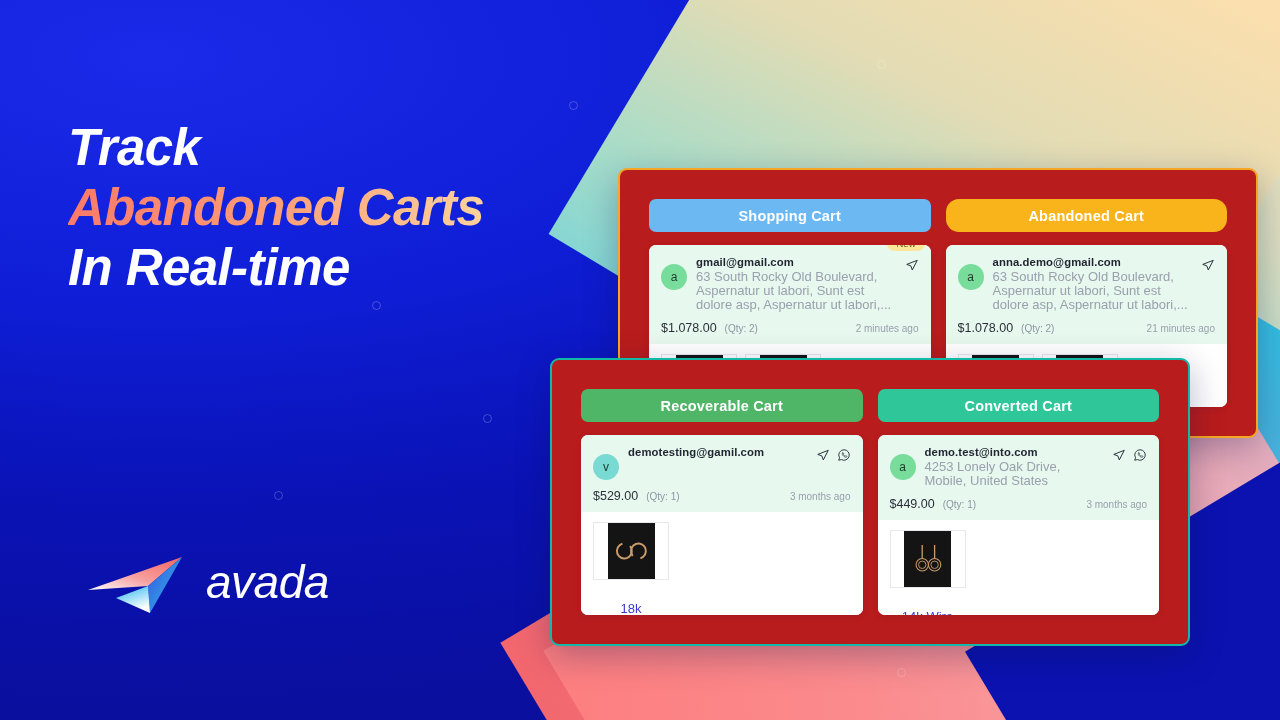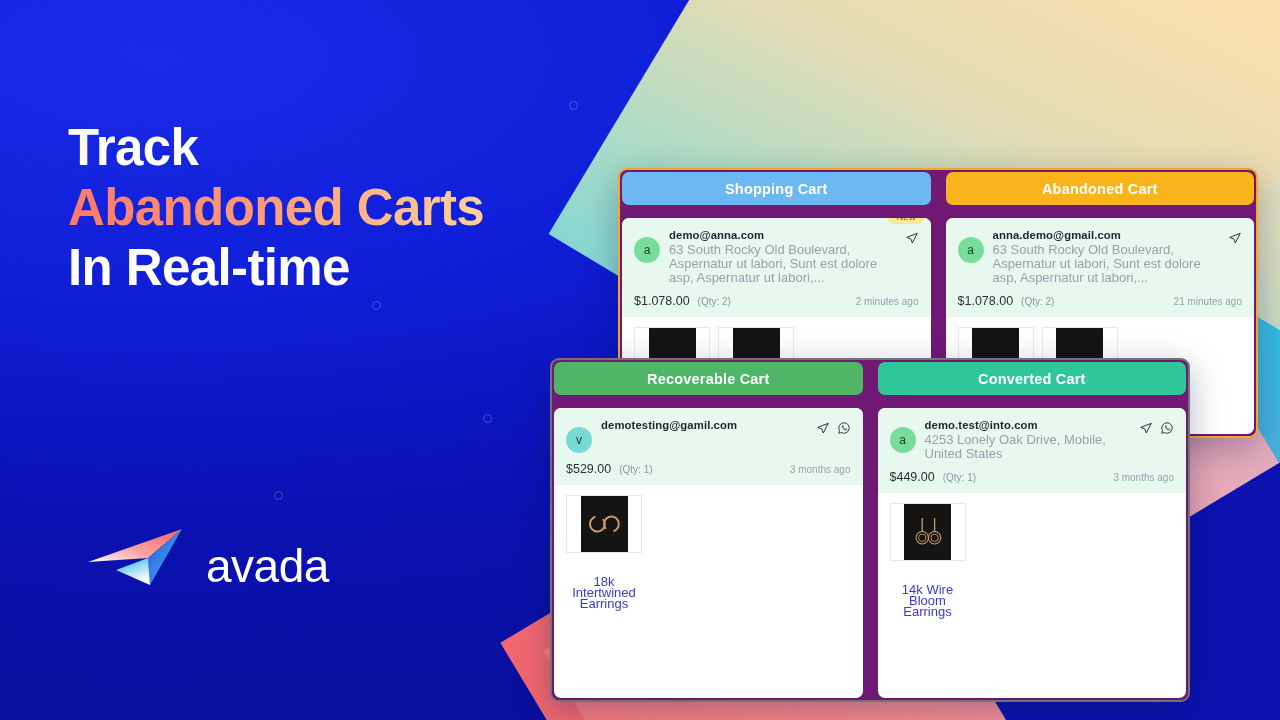--- a/index.html
+++ b/index.html
@@ -65,68 +65,68 @@
     background: #0b12b0;
   }
   .dot {
     position: absolute;
     border: 1.3px solid rgba(255,255,255,0.22);
     border-radius: 50%;
     width: 9px; height: 9px;
   }
 
   
-  .left { position: absolute; left: 68px; top: 0; width: 470px; height: 668px; z-index: 5; }
+  .left { position: absolute; left: 68px; top: 0; width: 470px; height: 668px; z-index: 5; font-style: italic; }
   .headline {
     position: absolute; top: 118px; left: 0;
     font-size: 51px; line-height: 60px; font-weight: 800;
     letter-spacing: -0.6px; color: #fff;
   }
   .headline .accent {
     background: linear-gradient(90deg, #fb7a6a 0%, #fd9a75 45%, #fcd29b 100%);
     -webkit-background-clip: text; background-clip: text;
     color: transparent; -webkit-text-fill-color: transparent;
   }
   .sub {
     position: absolute; top: 415px; left: 0; width: 360px;
     color: #ffffff; font-size: 15.5px; line-height: 30px; font-weight: 400;
   }
-  .logo-row { position: absolute; top: 527px; left: 18px; display: flex; align-items: flex-end; gap: 12px; }
+  .logo-row { position: absolute; top: 555px; left: 18px; display: flex; align-items: flex-start; gap: 12px; }
   .logo-text { color: #fff; font-size: 46px; font-weight: 500; letter-spacing: -0.5px; }
 
   
   .panel {
     position: absolute; z-index: 10;
-    background: #701a75;
+    background: #b91c1c;
     border-radius: 9px;
     box-shadow: 0 10px 34px rgba(10,16,80,.30);
-    padding: 2px;
+    padding: 29px;
     display: flex; gap: 15px; justify-content: flex-end;
   }
   .panel-top {
     left: 618px; top: 168px; width: 640px; height: 270px;
     border: 2px solid #f5a623;
     overflow: hidden;
   }
   .panel-bottom {
-    left: 550px; top: 358px; width: 640px; height: 344px;
-    border: 2px solid #737373;
+    left: 550px; top: 358px; width: 640px; height: 288px;
+    border: 2px solid #14b8a6;
     overflow: hidden;
   }
 
   .col { flex: 1; min-width: 0; display: flex; flex-direction: column; position: relative; }
 
   .cart-tab {
     height: 33px; border-radius: 7px;
     display: flex; align-items: center; justify-content: center;
     color: #fff; font-size: 14.5px; font-weight: 700; letter-spacing: .2px;
     flex: none;
   }
   .tab-shopping  { background: #6cb8f2; }
-  .tab-abandoned { background: #f9b41c; }
+  .tab-abandoned { background: #f9b41c; border-radius: 13px; }
   .tab-recover   { background: #4fb567; }
   .tab-converted { background: #2fc79a; }
 
   .cart-card {
     margin-top: 13px;
     background: #fff;
     border-radius: 7px;
     box-shadow: 0 2px 7px rgba(20,30,80,.10);
     overflow: hidden;
     position: relative;
@@ -238,21 +238,21 @@
 <div class="panel panel-top">
 
   <div class="col">
     <div class="cart-tab tab-shopping">Shopping Cart</div>
     <div class="cart-card">
       <div class="badge-new">New</div>
       <div class="cart-head">
         <div class="head-row">
           <div class="avatar av-green">a</div>
           <div class="head-main">
-            <div class="email">demo@anna.com</div>
+            <div class="email">gmail@gmail.com</div>
             <div class="addr">63 South Rocky Old Boulevard, Aspernatur ut labori, Sunt est dolore asp, Aspernatur ut labori,...</div>
           </div>
           <div class="send-icons">
             <span>
               <svg class="icn" viewBox="0 0 24 24" fill="none" stroke="#2b2f3a" stroke-width="1.7" stroke-linejoin="round">
                   <path d="M21 4 L3 11 L10 13.5 L12.5 20.5 Z"></path>
                 </svg>
             </span>
           </div>
         </div>

